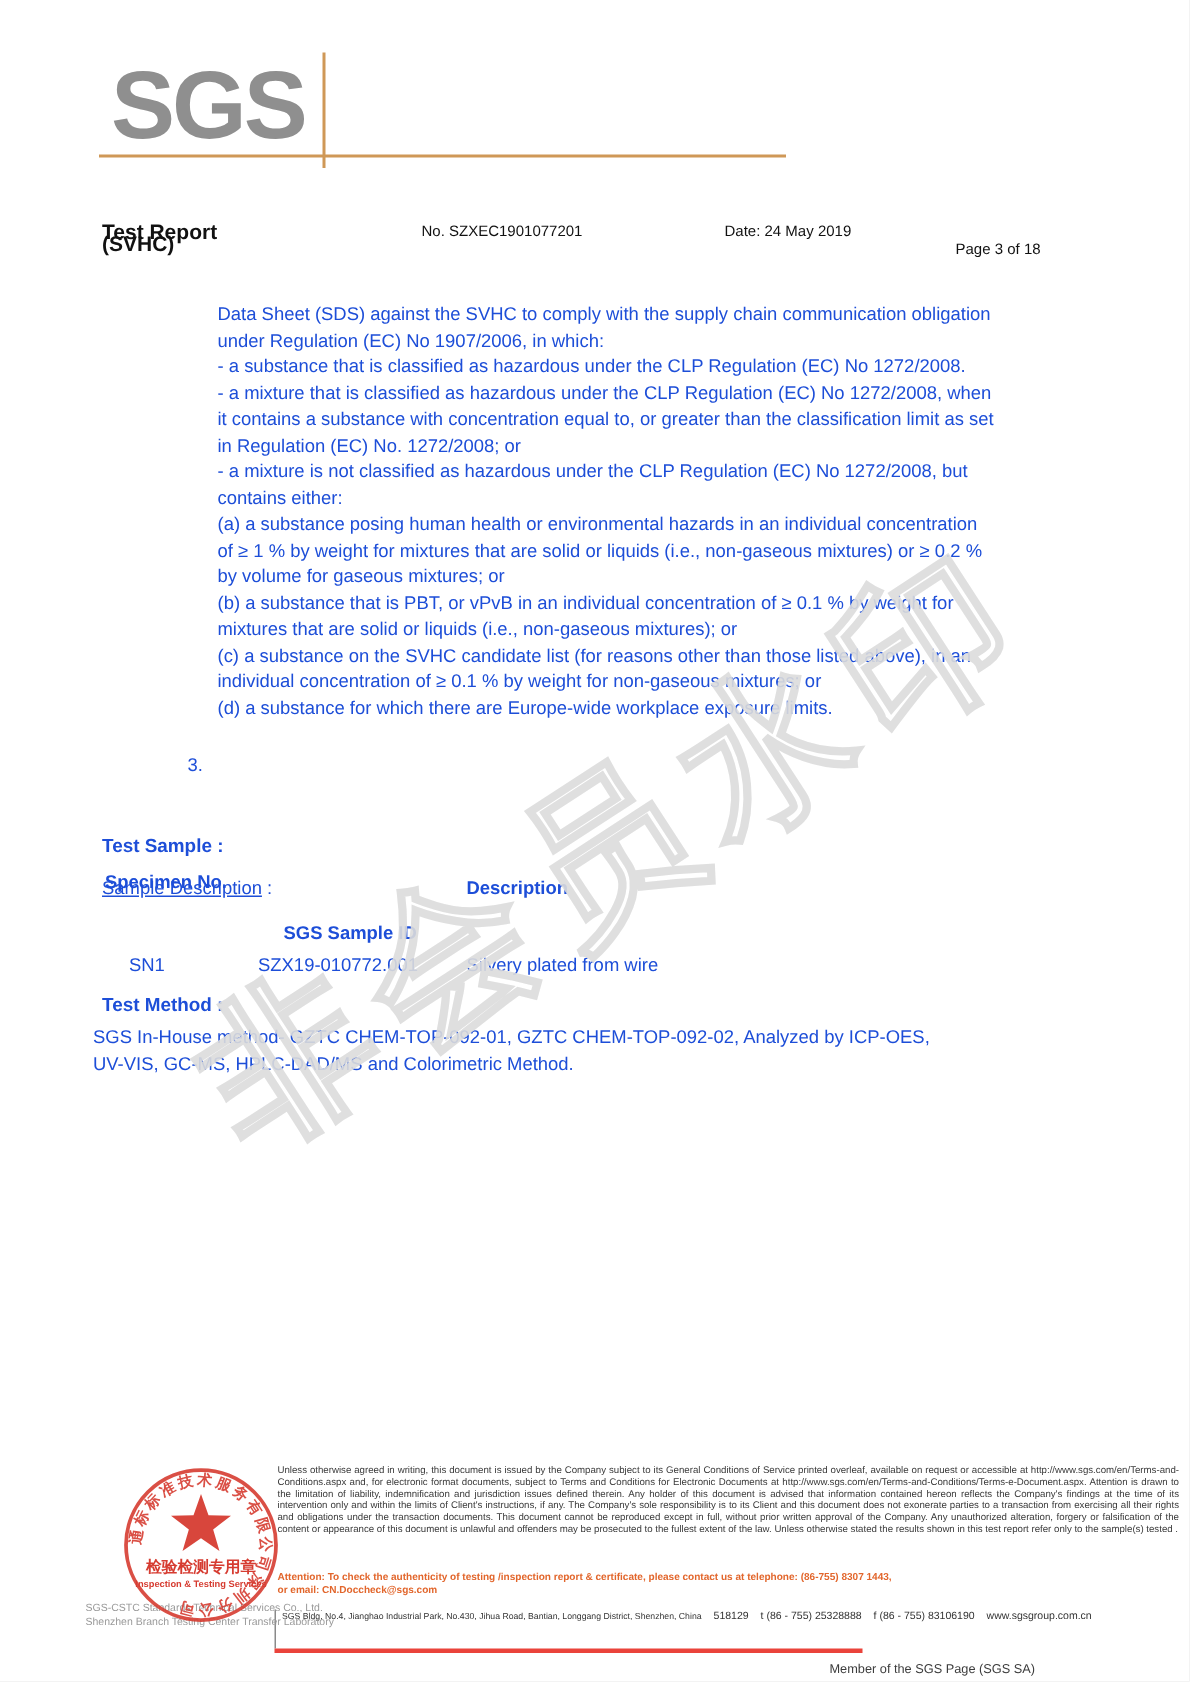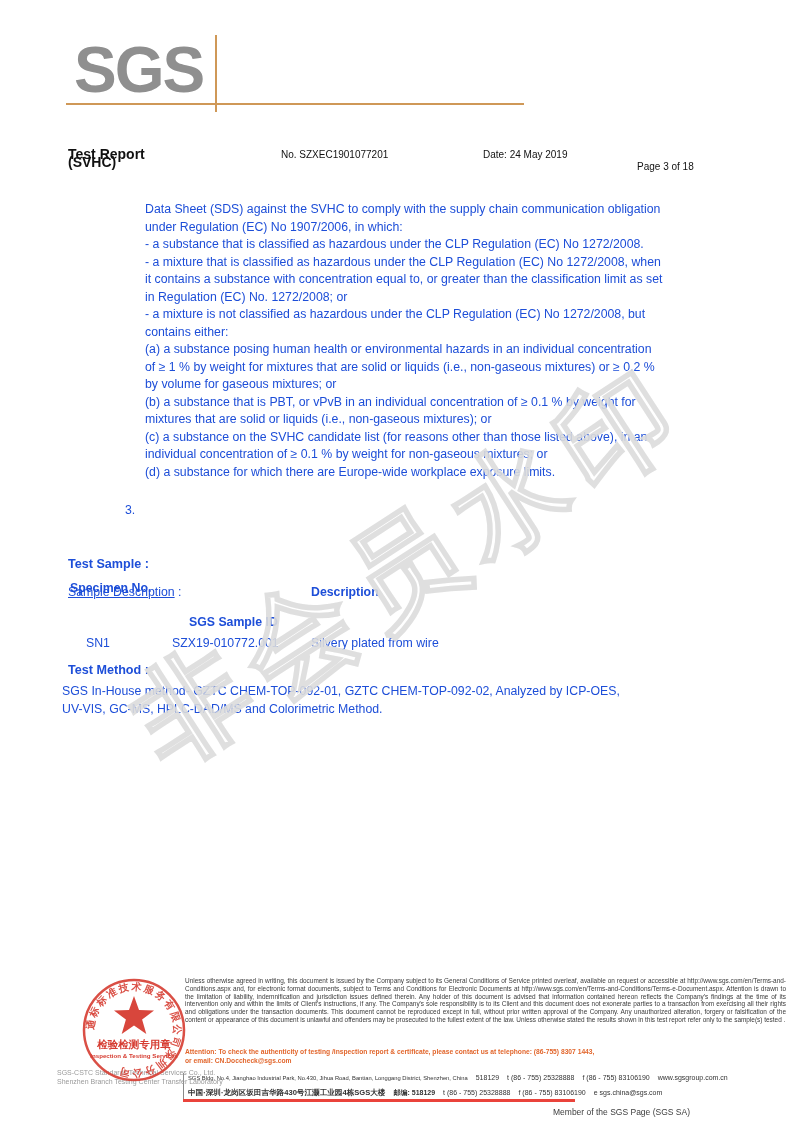--- a/index.html
+++ b/index.html
@@ -133,25 +133,18 @@
   <div class="abs vdiv" style="left:183px; top:1073px; height:26px;"></div>
 
   <div class="abs addr-row" style="left:188px; top:1074px;">
     <span class="addr-en">SGS Bldg, No.4, Jianghao Industrial Park, No.430, Jihua Road, Bantian, Longgang District, Shenzhen, China</span>
     <span class="addr-item">518129</span>
     <span class="addr-item">t  (86 - 755) 25328888</span>
     <span class="addr-item">f  (86 - 755) 83106190</span>
     <span class="addr-item">www.sgsgroup.com.cn</span>
   </div>
 
-  <div class="abs addr-row" style="left:188px; top:1088px;">
-    <span class="addr-cn">中国·深圳·龙岗区坂田吉华路430号江灏工业园4栋SGS大楼</span>
-    <span class="addr-item" style="font-weight:bold;">邮编: 518129</span>
-    <span class="addr-item">t  (86 - 755) 25328888</span>
-    <span class="addr-item">f  (86 - 755) 83106190</span>
-    <span class="addr-item">e  sgs.china@sgs.com</span>
-  </div>
 
   <div class="abs stamp-line" style="left:183px; top:1099px; width:392px;"></div>
 
   <div class="abs member" style="left:553px; top:1107px;">Member of the SGS Page (SGS SA)</div>
 
 </div>
 
 </body></html>

